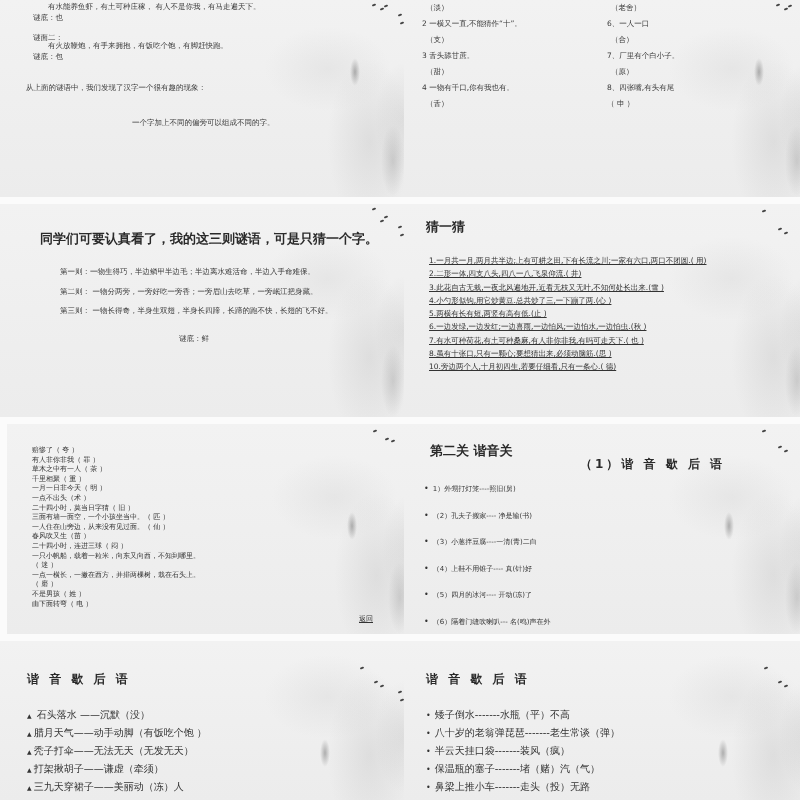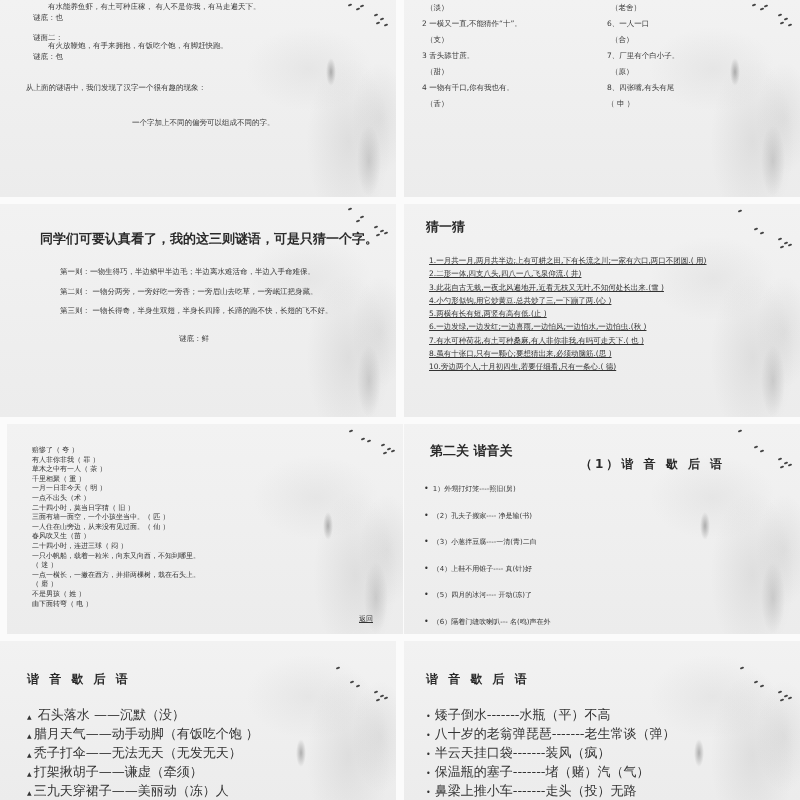--- a/index.html
+++ b/index.html
@@ -7,20 +7,21 @@
     width: 800px; height: 800px; background: #fbfbfb; position: relative; overflow: hidden;
     font-family: "DejaVu Sans", "Liberation Sans", sans-serif; color: #333;
   }
   .slide {
     position: absolute; width: 396px; background: #f0f0f0; overflow: hidden;
     background-image:
       radial-gradient(ellipse 60px 120px at 88% 72%, rgba(150,150,150,0.18), rgba(150,150,150,0) 70%),
       radial-gradient(ellipse 40px 80px at 96% 60%, rgba(140,140,140,0.15), rgba(140,140,140,0) 70%),
       radial-gradient(ellipse 90px 60px at 78% 35%, rgba(200,200,200,0.25), rgba(200,200,200,0) 70%),
       linear-gradient(180deg, #f2f2f2, #ececec);
+    padding-left: 24px;
   }
   .s1 { left: 0; top: 0; height: 197px; }
   .s2 { left: 404px; top: 0; height: 197px; }
   .s3 { left: 0; top: 204px; height: 213px; }
   .s4 { left: 404px; top: 204px; height: 213px; }
   .s5 { left: 0; top: 424px; height: 210px; margin-left: 7px; }
   .s6 { left: 404px; top: 424px; height: 210px; }
   .s7 { left: 0; top: 641px; height: 159px; }
   .s8 { left: 404px; top: 641px; height: 159px; }
 
@@ -35,21 +36,21 @@
   .h-big { position: absolute; font-size: 13px; font-weight: bold; color: #2a2a2a; white-space: nowrap; letter-spacing: 0; }
   .h-title { position: absolute; font-size: 12px; font-weight: bold; color: #2a2a2a; white-space: nowrap; letter-spacing: 3px; }
 
   .s4 .list { position: absolute; left: 25px; top: 50px; text-decoration: underline; }
   .s4 .list div { font-size: 7.5px; line-height: 13.3px; white-space: nowrap; color: #333; }
   .s5 .list { position: absolute; left: 25px; top: 22px; }
   .s5 .list div { font-size: 7px; line-height: 9.6px; white-space: nowrap; color: #333; }
   .s6 .list { position: absolute; left: 20px; top: 52px; }
   .s6 .list div { font-size: 7px; line-height: 26.6px; white-space: nowrap; color: #333; }
   .s7 .list, .s8 .list { position: absolute; left: 27px; top: 65px; }
-  .s7 .list div, .s8 .list div { font-size: 13px; line-height: 17px; white-space: nowrap; color: #333; }
+  .s7 .list div, .s8 .list div { font-size: 10px; line-height: 17px; white-space: nowrap; color: #333; }
   .s8 .list { left: 22px; }
   .bullet-dot::before { content: "•"; margin-right: 4px; font-size: 8px; }
   .bullet-tri::before { content: "▲"; margin-right: 2px; font-size: 6px; }
   .back-link { position: absolute; left: 352px; bottom: 10px; font-size: 7px; color: #333; text-decoration: underline; cursor: pointer; }
 </style>
 </head>
 <body>
 
 <div class="slide s1">
   <div class="birds">

